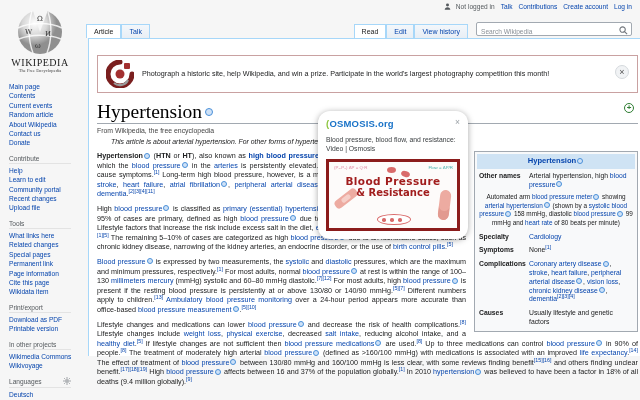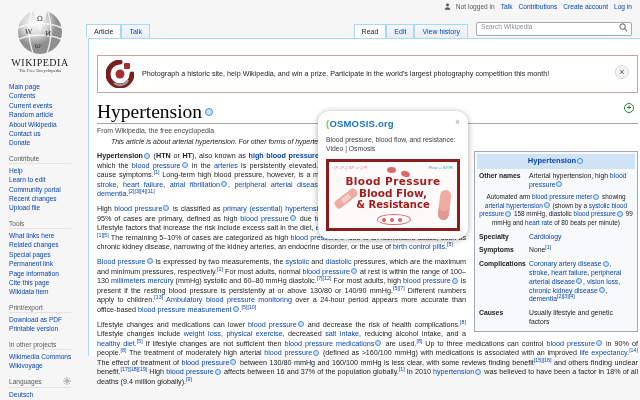--- a/index.html
+++ b/index.html
@@ -20,21 +20,21 @@
   .sb-item{font-size:6.6px;line-height:9.4px;color:#0645ad;cursor:pointer;white-space:nowrap;}
   .sb-title{font-size:6.6px;color:#54595d;margin:7px 0 2px;border-bottom:1px solid #e3e3e3;
             padding-bottom:1px;width:62px;white-space:nowrap;display:flex;justify-content:space-between;align-items:center;}
   
   .tabs-left{position:absolute;left:86px;top:24px;display:flex;z-index:2;}
   .tabs-right{position:absolute;right:172px;top:24px;display:flex;z-index:2;}
   .tab{font-size:7px;padding:3px 7px 3px;color:#0645ad;background:linear-gradient(#f3f7fb,#e8eef5);
        border:1px solid #a7d7f9;border-bottom:none;cursor:pointer;white-space:nowrap;}
   .tab.active{background:#fff;color:#222;}
   .searchbox{position:absolute;right:8px;top:22px;width:156px;height:14px;background:#fff;
-             border:1px solid #a2a9b1;border-radius:2px;display:flex;align-items:flex-start;z-index:2;}
+             border:1px solid #a2a9b1;border-radius:2px;display:flex;align-items:flex-end;z-index:2;}
   .searchbox input{flex:1;border:none;outline:none;font-size:6.6px;padding:0 4px;color:#202122;background:transparent;}
   .searchbox input::placeholder{color:#8a9097;}
   .mag{margin-right:3px;}
   
   .content{position:absolute;left:88px;top:38px;width:560px;height:318px;background:#fff;
            border-top:1px solid #a7d7f9;border-left:1px solid #a7d7f9;padding:16px 10px 0 8px;}
   
   .banner{border:1px solid #c9a1a1;background:#fff;display:flex;align-items:center;gap:8px;
           padding:4px 8px;margin-bottom:8px;position:relative;}
   .banner-text{font-size:7.2px;line-height:10px;color:#202122;}
@@ -307,19 +307,18 @@
       <div class="capsule"></div>
       <div class="cell c1"></div>
       <div class="cell c2"></div>
       <div class="vessel">
           <i class="v1"></i>
           <i class="v2"></i>
           <i class="v3"></i>
         </div>
       <div class="poster-lines" id="poster-lines">
           <div class="pl1">Blood Pressure</div>
-          <div class="pl2">Blood Flow,</div>
           <div class="pl3">&amp; Resistance</div>
         </div>
     </div>
   </div>
 
 </div>
 
 </body></html>

